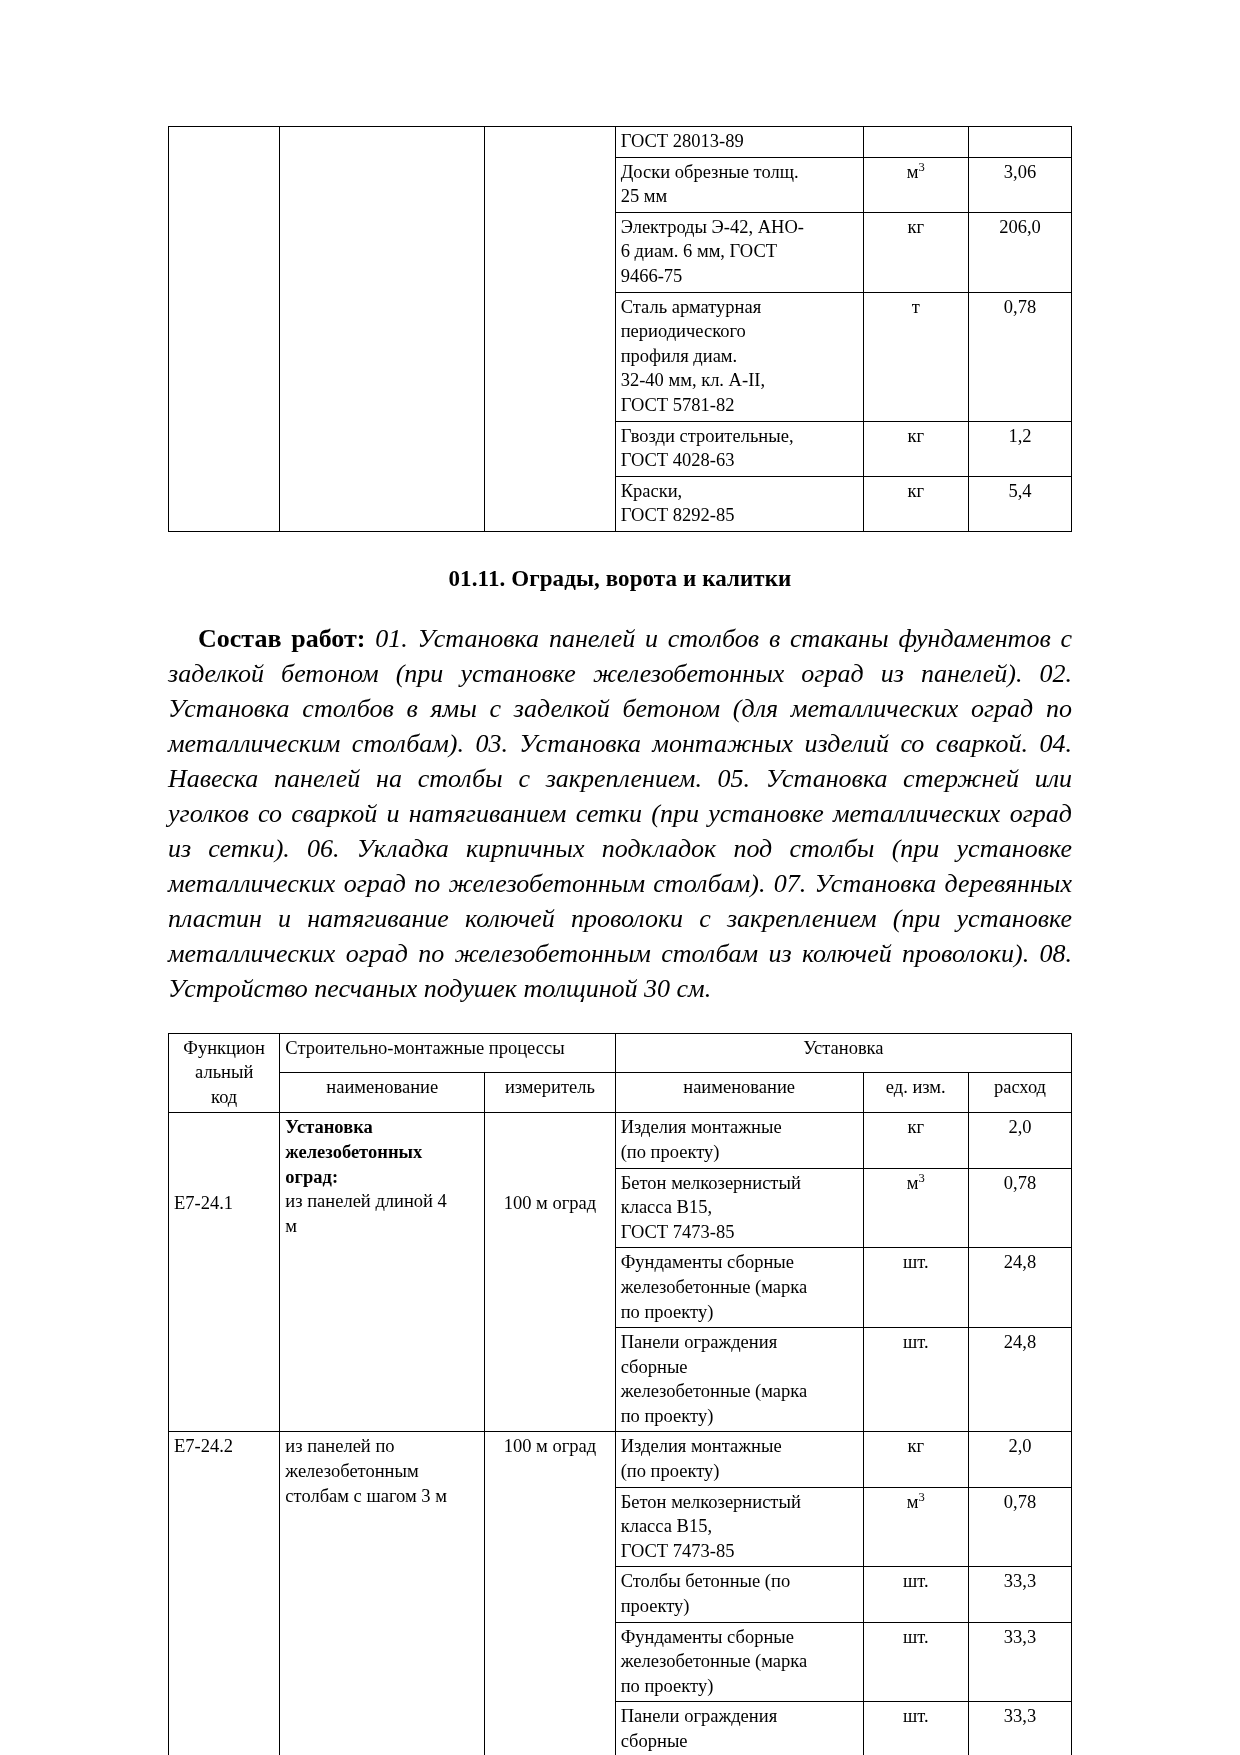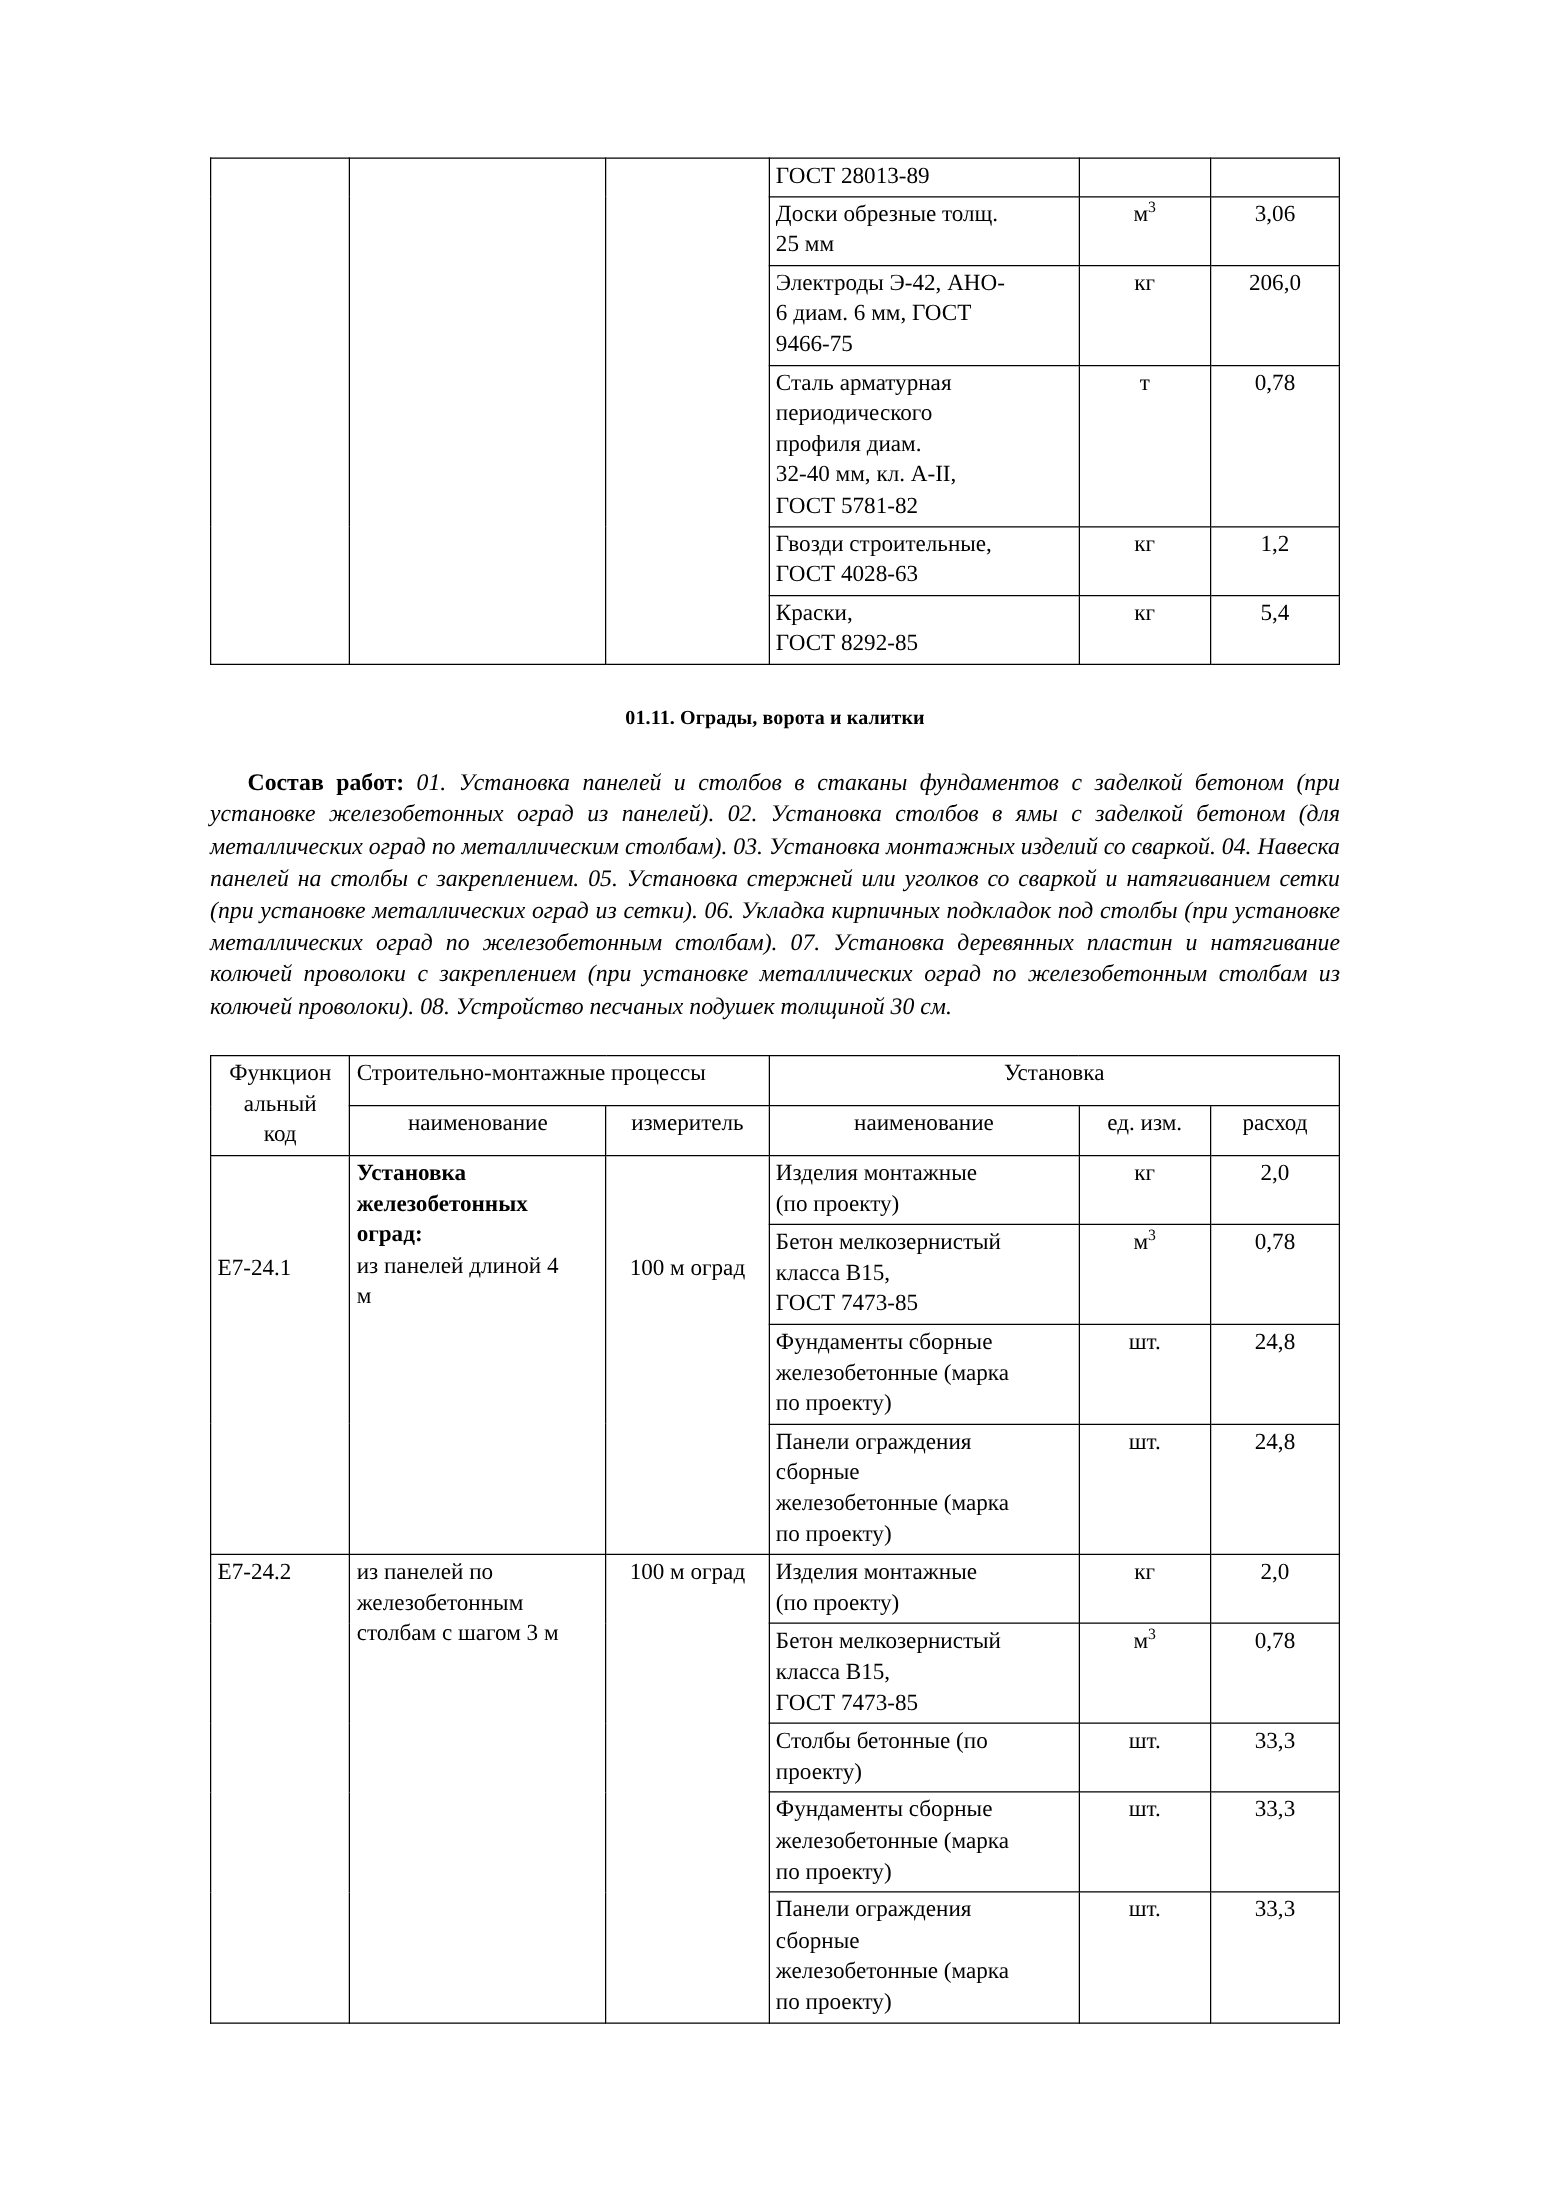--- a/index.html
+++ b/index.html
@@ -42,21 +42,21 @@
   .ctr { text-align: center; }
   .lft { text-align: left; }
   .b { font-weight: bold; }
 
   
   .tbl-top { margin: 0; }
   .tbl-top td { height: 1px; margin-left: 34px; }
 
   
   h2.section-heading {
-    font-size: 16px;
+    font-size: 23px;
     font-weight: bold;
     text-align: center;
     margin: 34px 0 16px 0;
     letter-spacing: 0.1px;
   }
   p.table-caption {
     font-size: 19px;
     text-align: center;
     margin: 28px 0 0 0;
   }
@@ -65,21 +65,21 @@
   }
   p.table-caption .cap-num {
     letter-spacing: 0.2px;
   }
   p.table-caption .cap-title {
     font-weight: bold;
   }
 
   
   p.composition {
-    font-size: 19px;
+    font-size: 26px;
     line-height: 1.345;
     text-align: justify;
     font-style: italic;
     margin: 30px 0 0 0;
     text-indent: 30px;
     font-family: Liberation Serif, serif;
   }
   p.composition .lead {
     font-style: normal;
     font-weight: bold;

